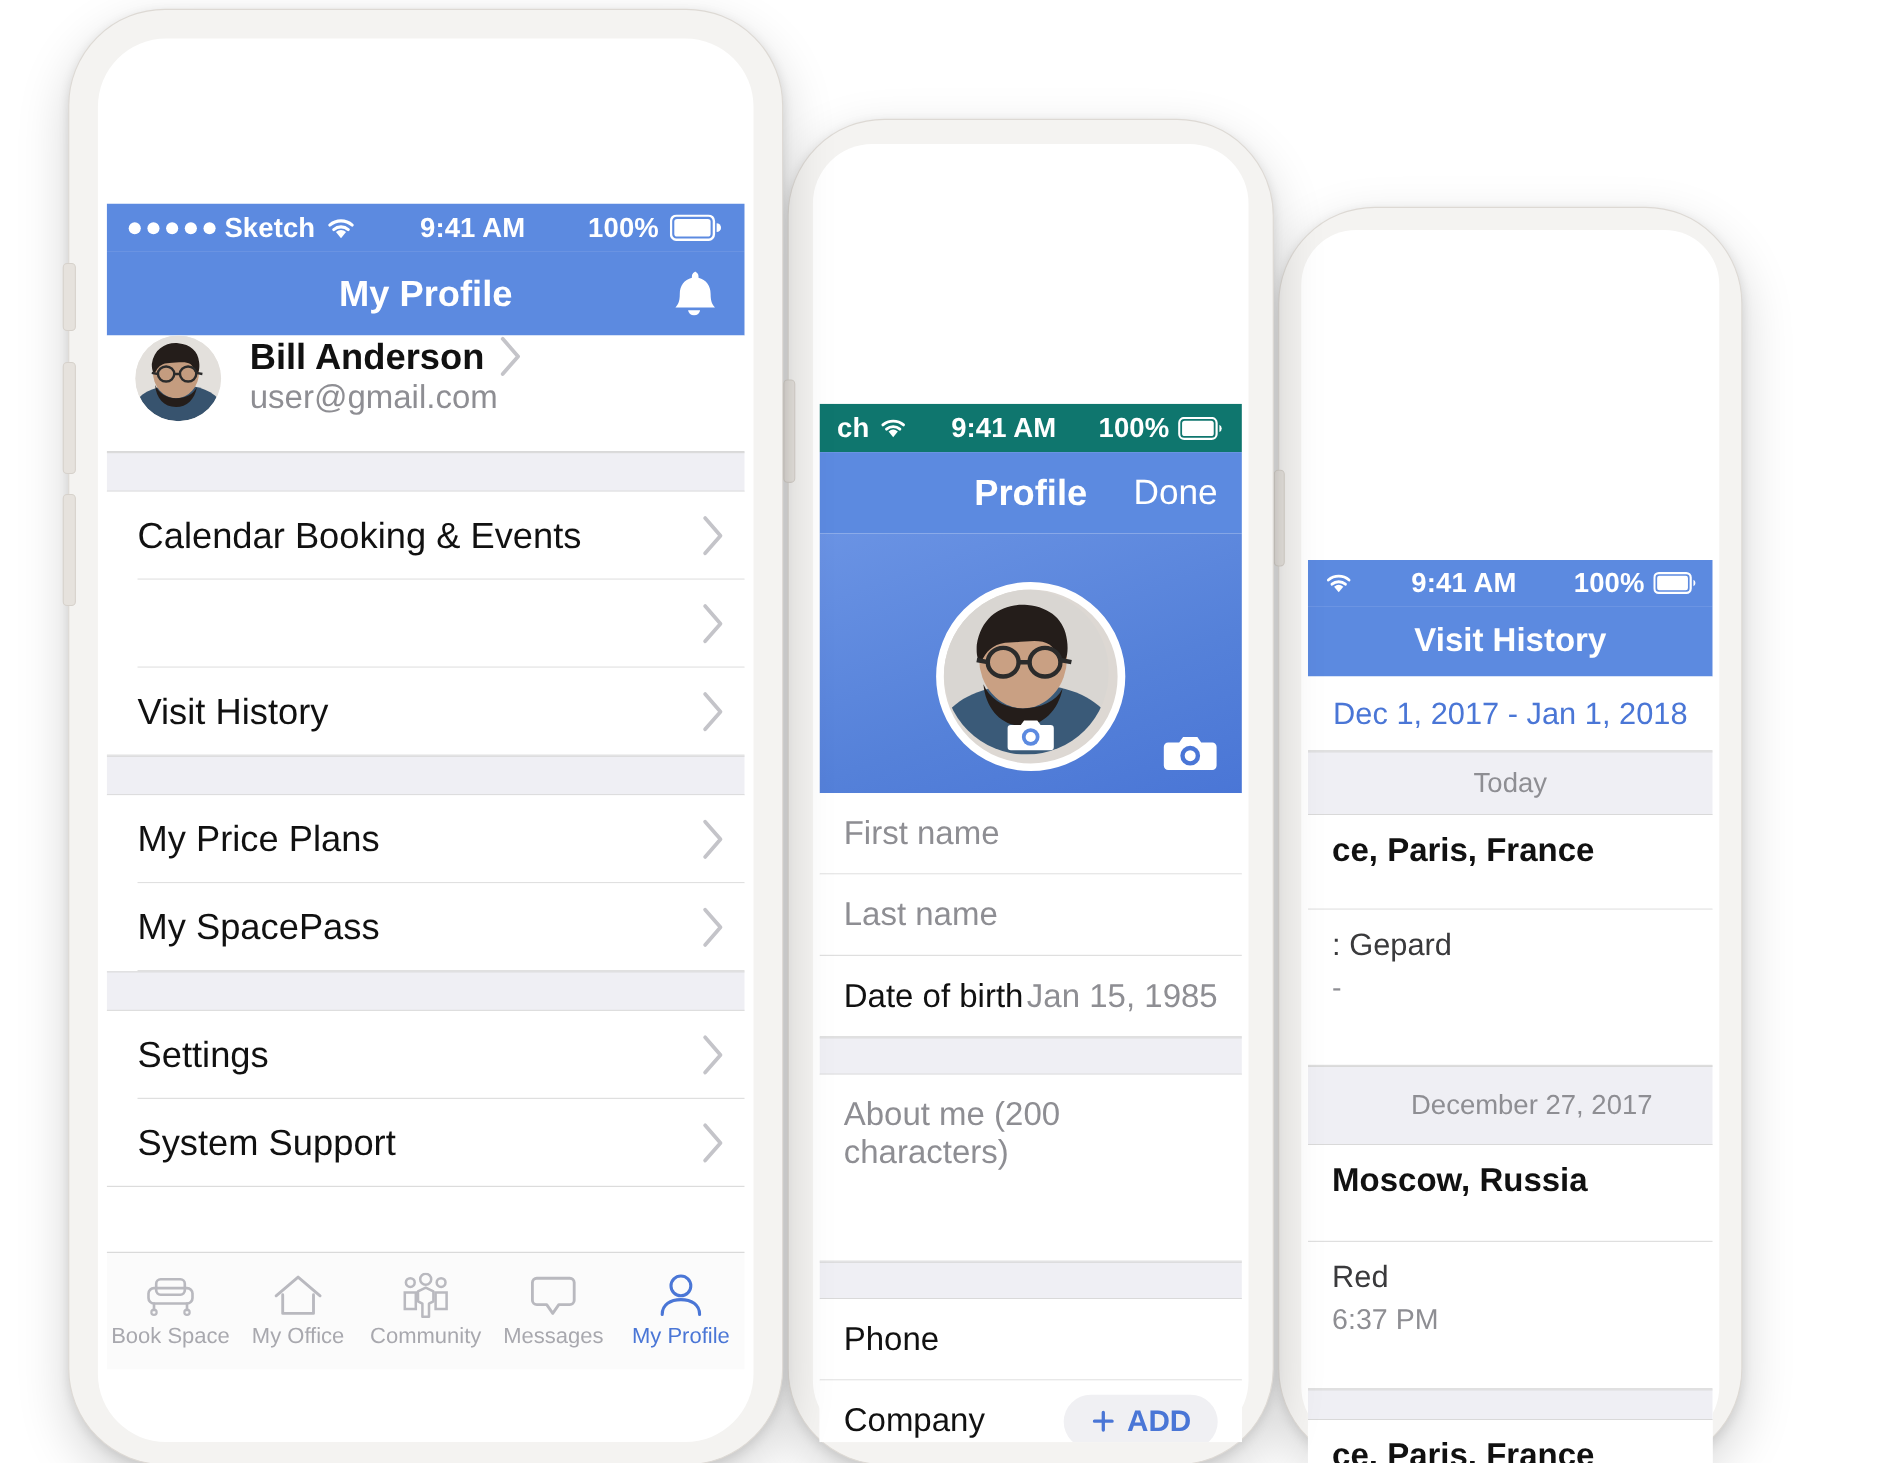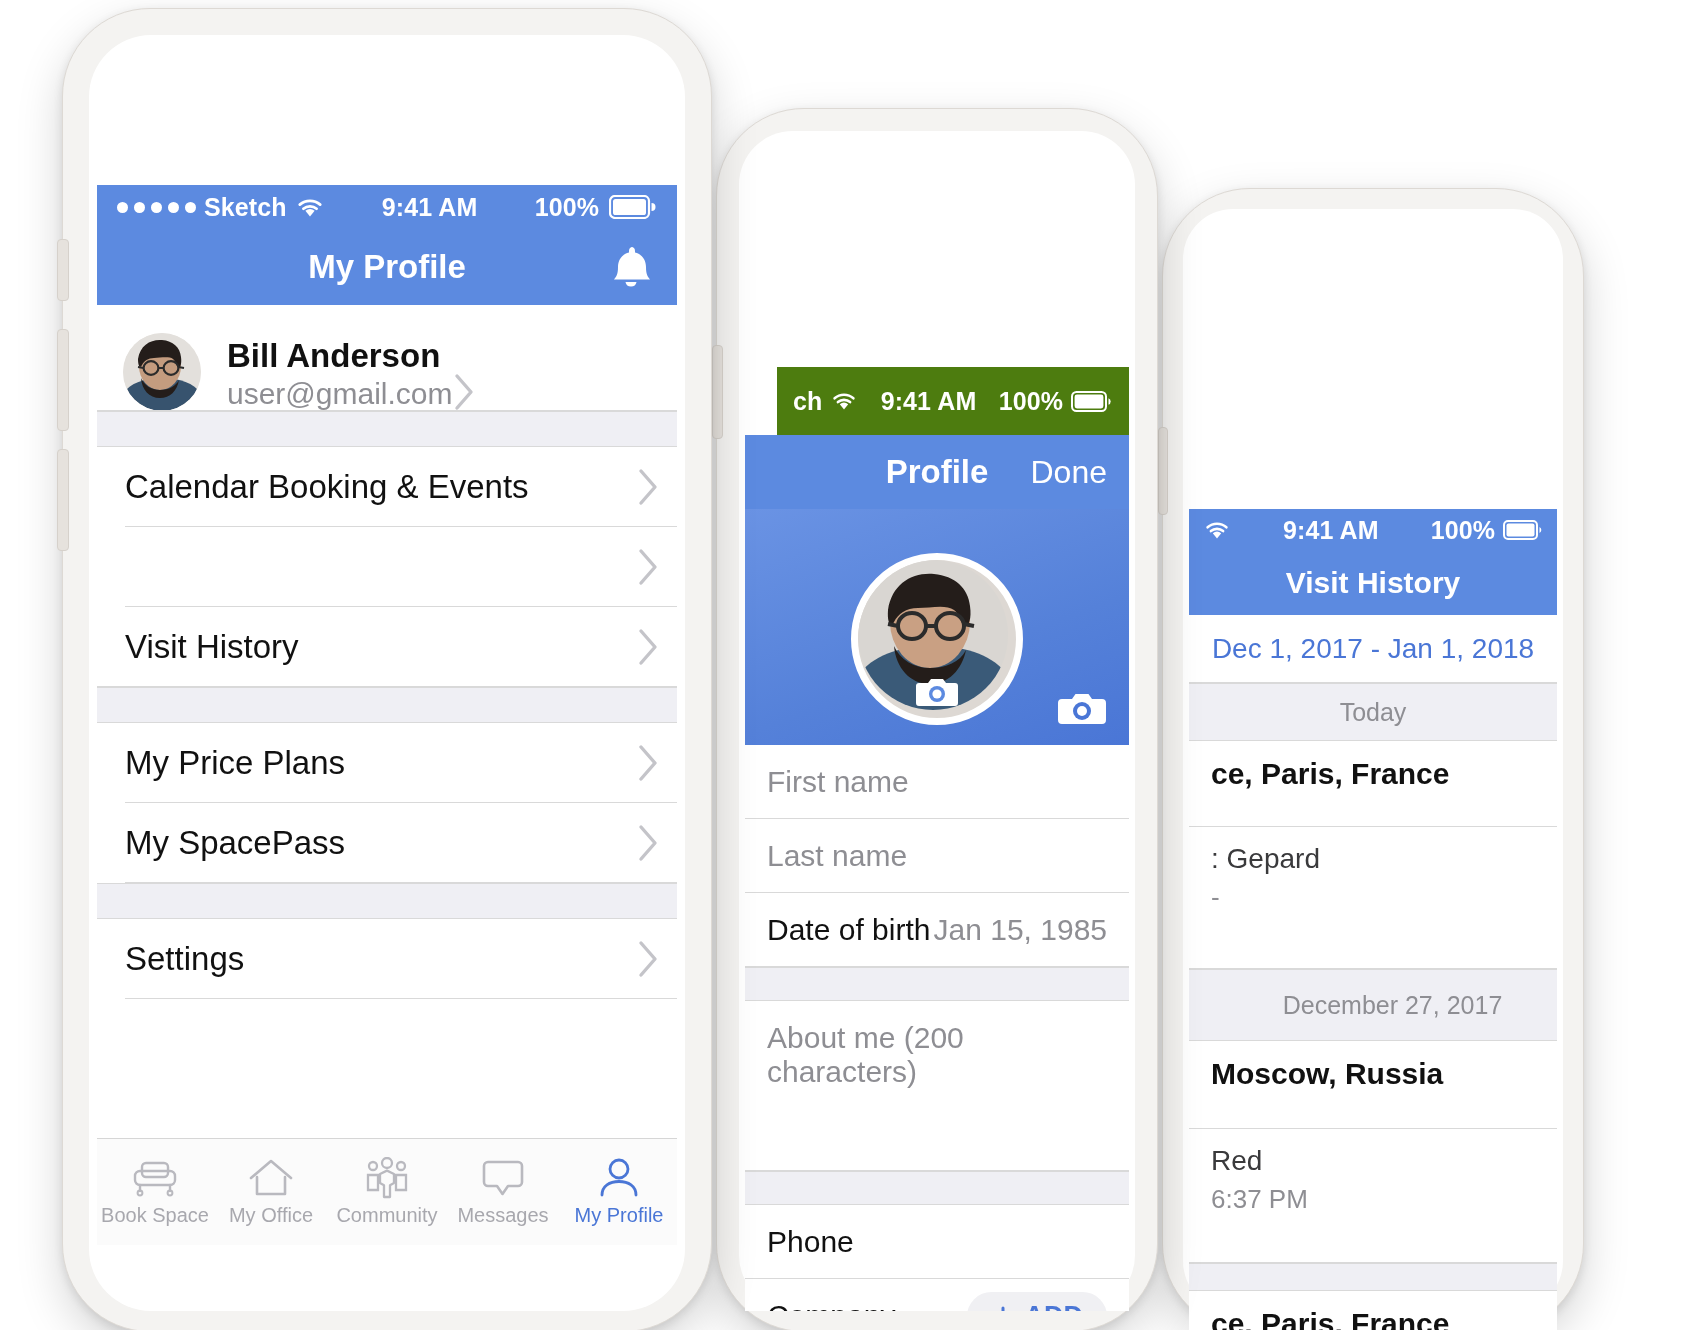--- a/index.html
+++ b/index.html
@@ -47,31 +47,31 @@
   .tablabel{font-size:20px;color:#a8a8ae;}
   .tab.active .tablabel{color:#4a76d6;}
 
   
   #p1{left:62px;top:8px;width:648px;height:1322px;}
   #p1 .bezel{left:26px;top:26px;width:596px;height:1276px;border-radius:62px;}
   #p1 .screen{left:34px;top:176px;width:580px;height:1060px;}
   #p1 .statusbar{height:44px;background:#5c8ae0;padding:0 20px;}
   #p1 .navbar{height:76px;background:#5c8ae0;}
 
-  .p1-profile{height:106px;display:flex;align-items:flex-end;padding:0 0 0 26px;position:relative;background:#fff;}
+  .p1-profile{height:106px;display:flex;align-items:flex-start;padding:0 0 0 26px;position:relative;background:#fff;}
   .avatar{width:78px;height:78px;border-radius:50%;overflow:hidden;flex:none;background:#e9e6e2;position:relative;}
   .p1-name{font-size:33px;font-weight:bold;color:#111;line-height:1.18;}
   .p1-mail{font-size:30px;color:#8e8e93;line-height:1.18;}
   .p1-row{height:80px;padding-left:28px;font-size:33px;color:#111;}
 
   
   #p2{left:716px;top:108px;width:440px;height:1222px;}
   #p2 .bezel{left:22px;top:22px;width:396px;height:1178px;border-radius:54px;}
   #p2 .screen{left:28px;top:258px;width:384px;height:944px;}
-  #p2 .statusbar{height:44px;background:#4d7c0f;padding:12px 16px;margin-left:32px;}
+  #p2 .statusbar{height:44px;background:#0f766e;padding:0 16px;}
   #p2 .navbar{height:74px;background:#5c8ae0;}
   .p2-hero{height:236px;background:linear-gradient(160deg,#6a93e4 0%,#5581d9 60%,#4a76d6 100%);
            position:relative;}
   .p2-avatar{position:absolute;left:50%;top:44px;transform:translateX(-50%);
              width:158px;height:158px;border-radius:50%;border:7px solid #fff;overflow:hidden;
              background:#ddd8d3;}
   .p2-row{height:74px;display:flex;align-items:center;justify-content:space-between;
           padding:0 22px;font-size:30px;color:#111;position:relative;background:#fff;}
   .p2-val{font-size:30px;color:#8e8e93;}
   .p2-ph{font-size:30px;color:#8e8e93;}
@@ -427,20 +427,29 @@
 
       <div class="row p1-row">
         <span>Settings</span>
         <span class="chev">
             <svg width="22" height="38" viewBox="0 0 22 38">
               <path d="M4 3l14 16L4 35" stroke="#c4c4c9" stroke-width="3.4" fill="none" stroke-linecap="round" stroke-linejoin="round"></path>
             </svg>
           </span>
         <div class="sep inset"></div>
       </div>
+      <div class="row p1-row">
+        <span>System Support</span>
+        <span class="chev">
+            <svg width="22" height="38" viewBox="0 0 22 38">
+              <path d="M4 3l14 16L4 35" stroke="#c4c4c9" stroke-width="3.4" fill="none" stroke-linecap="round" stroke-linejoin="round"></path>
+            </svg>
+          </span>
+        <div class="sep"></div>
+      </div>
 
       <div class="tabbar" style="position:absolute;left:0;right:0;bottom:0;height:106px;">
         <div class="tab">
           <span>
             <svg width="48" height="42" viewBox="0 0 48 42">
                 <rect x="11" y="6" width="26" height="14" rx="4" fill="none" stroke="#b9b9bf" stroke-width="2.4"></rect>
                 <rect x="4" y="14" width="40" height="14" rx="5" fill="none" stroke="#b9b9bf" stroke-width="2.4"></rect>
                 <path d="M9 28v6M39 28v6" stroke="#b9b9bf" stroke-width="2.4" stroke-linecap="round"></path>
                 <circle cx="9" cy="36" r="2.4" fill="none" stroke="#b9b9bf" stroke-width="2"></circle>
                 <circle cx="39" cy="36" r="2.4" fill="none" stroke="#b9b9bf" stroke-width="2"></circle>

